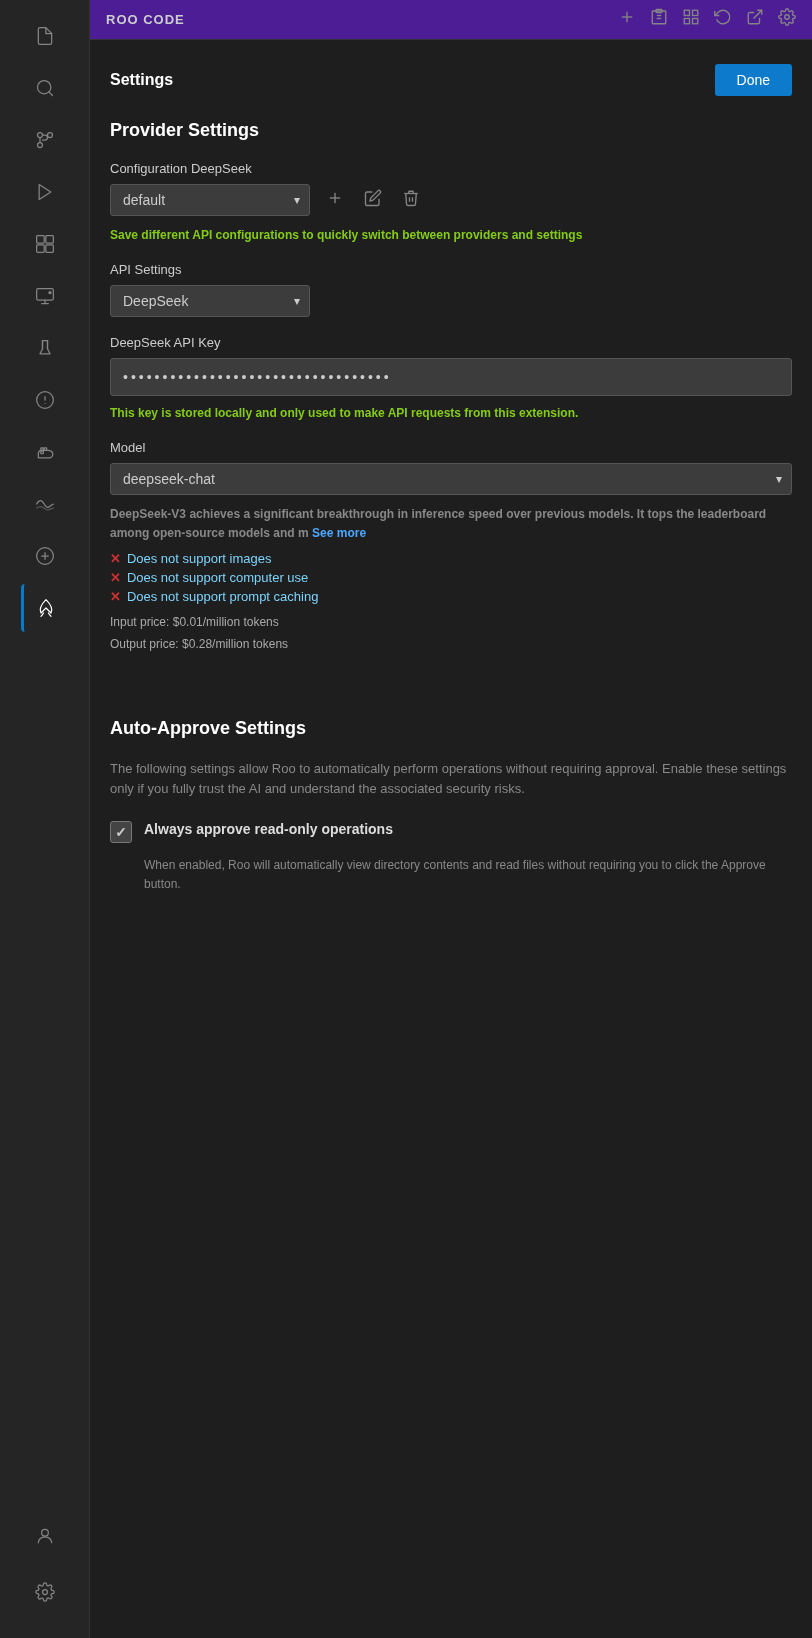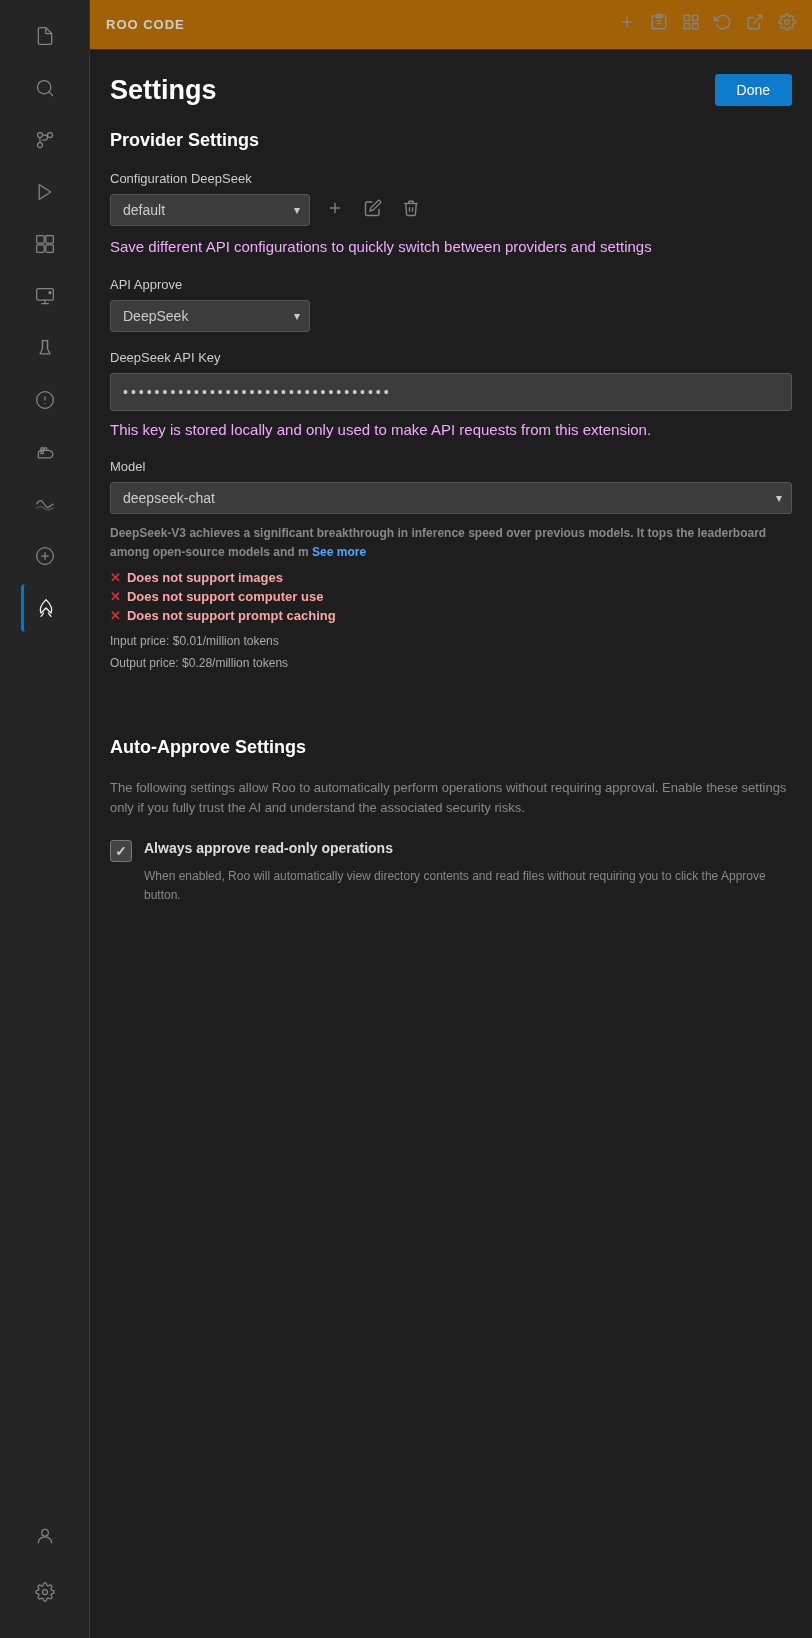--- a/index.html
+++ b/index.html
@@ -51,23 +51,23 @@
       flex-direction: column;
       overflow: hidden;
     }
 
     
     .topbar {
       display: flex;
       align-items: center;
       justify-content: space-between;
       padding: 10px 16px;
-      background: #a16207;
+      background: #4c1d95;
       border-bottom: 1px solid #333;
-      height: 50px;
+      height: 40px;
     }
     .topbar-title {
       font-size: 13px;
       font-weight: 600;
       color: #cccccc;
       letter-spacing: 1px;
     }
     .topbar-icons {
       display: flex;
       gap: 14px;
@@ -91,21 +91,21 @@
     .content::-webkit-scrollbar-thumb { background: #424242; border-radius: 3px; }
 
     
     .settings-header {
       display: flex;
       align-items: center;
       justify-content: space-between;
       margin-bottom: 24px;
     }
     .settings-title {
-      font-size: 27px;
+      font-size: 16px;
       font-weight: 700;
       color: #ffffff;
     }
     .done-button {
       background: #0e7acc;
       color: #ffffff;
       border: none;
       padding: 8px 22px;
       font-size: 14px;
       font-weight: 500;
@@ -172,24 +172,25 @@
     .icon-btn {
       background: none;
       border: none;
       color: #858585;
       font-size: 18px;
       cursor: pointer;
       padding: 4px;
     }
 
     .helper-text {
-      font-size: 15px;
-      color: #f0abfc;
+      font-size: 12px;
+      color: #84cc16;
       margin-bottom: 18px;
       line-height: 1.5;
+      font-weight: bold;
     }
 
     .field-group {
       margin-bottom: 18px;
     }
 
     
     .api-key-input {
       width: 100%;
       background: #3c3c3c;
@@ -222,23 +223,23 @@
       align-items: center;
       gap: 6px;
       margin-bottom: 4px;
     }
     .x-icon {
       color: #cd3131;
       font-size: 13px;
       font-weight: bold;
     }
     .warning-text {
-      color: #fca5a5;
+      color: #7dd3fc;
       font-size: 13px;
-      font-weight: 700;
+      font-weight: 400;
     }
 
     .model-stats {
       font-size: 12px;
       color: #aaa;
       line-height: 1.8;
       margin-top: 8px;
     }
 
     
@@ -283,21 +284,21 @@
     .checkbox-label {
       font-size: 14px;
       font-weight: 600;
       color: #dddddd;
       line-height: 1.4;
     }
     .checkbox-desc {
       font-size: 12px;
       color: #888;
       line-height: 1.6;
-      margin-top: 8px;
+      margin-top: 16px;
     }
     .checkbox-content { flex: 1; }
 
     
     .svg-icon {
       width: 20px;
       height: 20px;
       fill: none;
       stroke: currentColor;
       stroke-width: 1.5;
@@ -493,21 +494,21 @@
                 <path d="M19 6l-1 14a2 2 0 01-2 2H8a2 2 0 01-2-2L5 6"></path>
                 <path d="M10 11v6M14 11v6"></path>
                 <path d="M9 6V4a1 1 0 011-1h4a1 1 0 011 1v2"></path>
               </svg>
           </button>
         </div>
         <div class="helper-text">Save different API configurations to quickly switch between providers and settings</div>
       </div>
 
       <div class="field-group">
-        <div class="field-label">API Approve</div>
+        <div class="field-label">API Settings</div>
         <div class="select-wrapper">
           <select>
             <option>DeepSeek</option>
             <option>OpenAI</option>
             <option>Anthropic</option>
             <option>Google</option>
           </select>
           <span class="select-arrow">▾</span>
         </div>
       </div>

